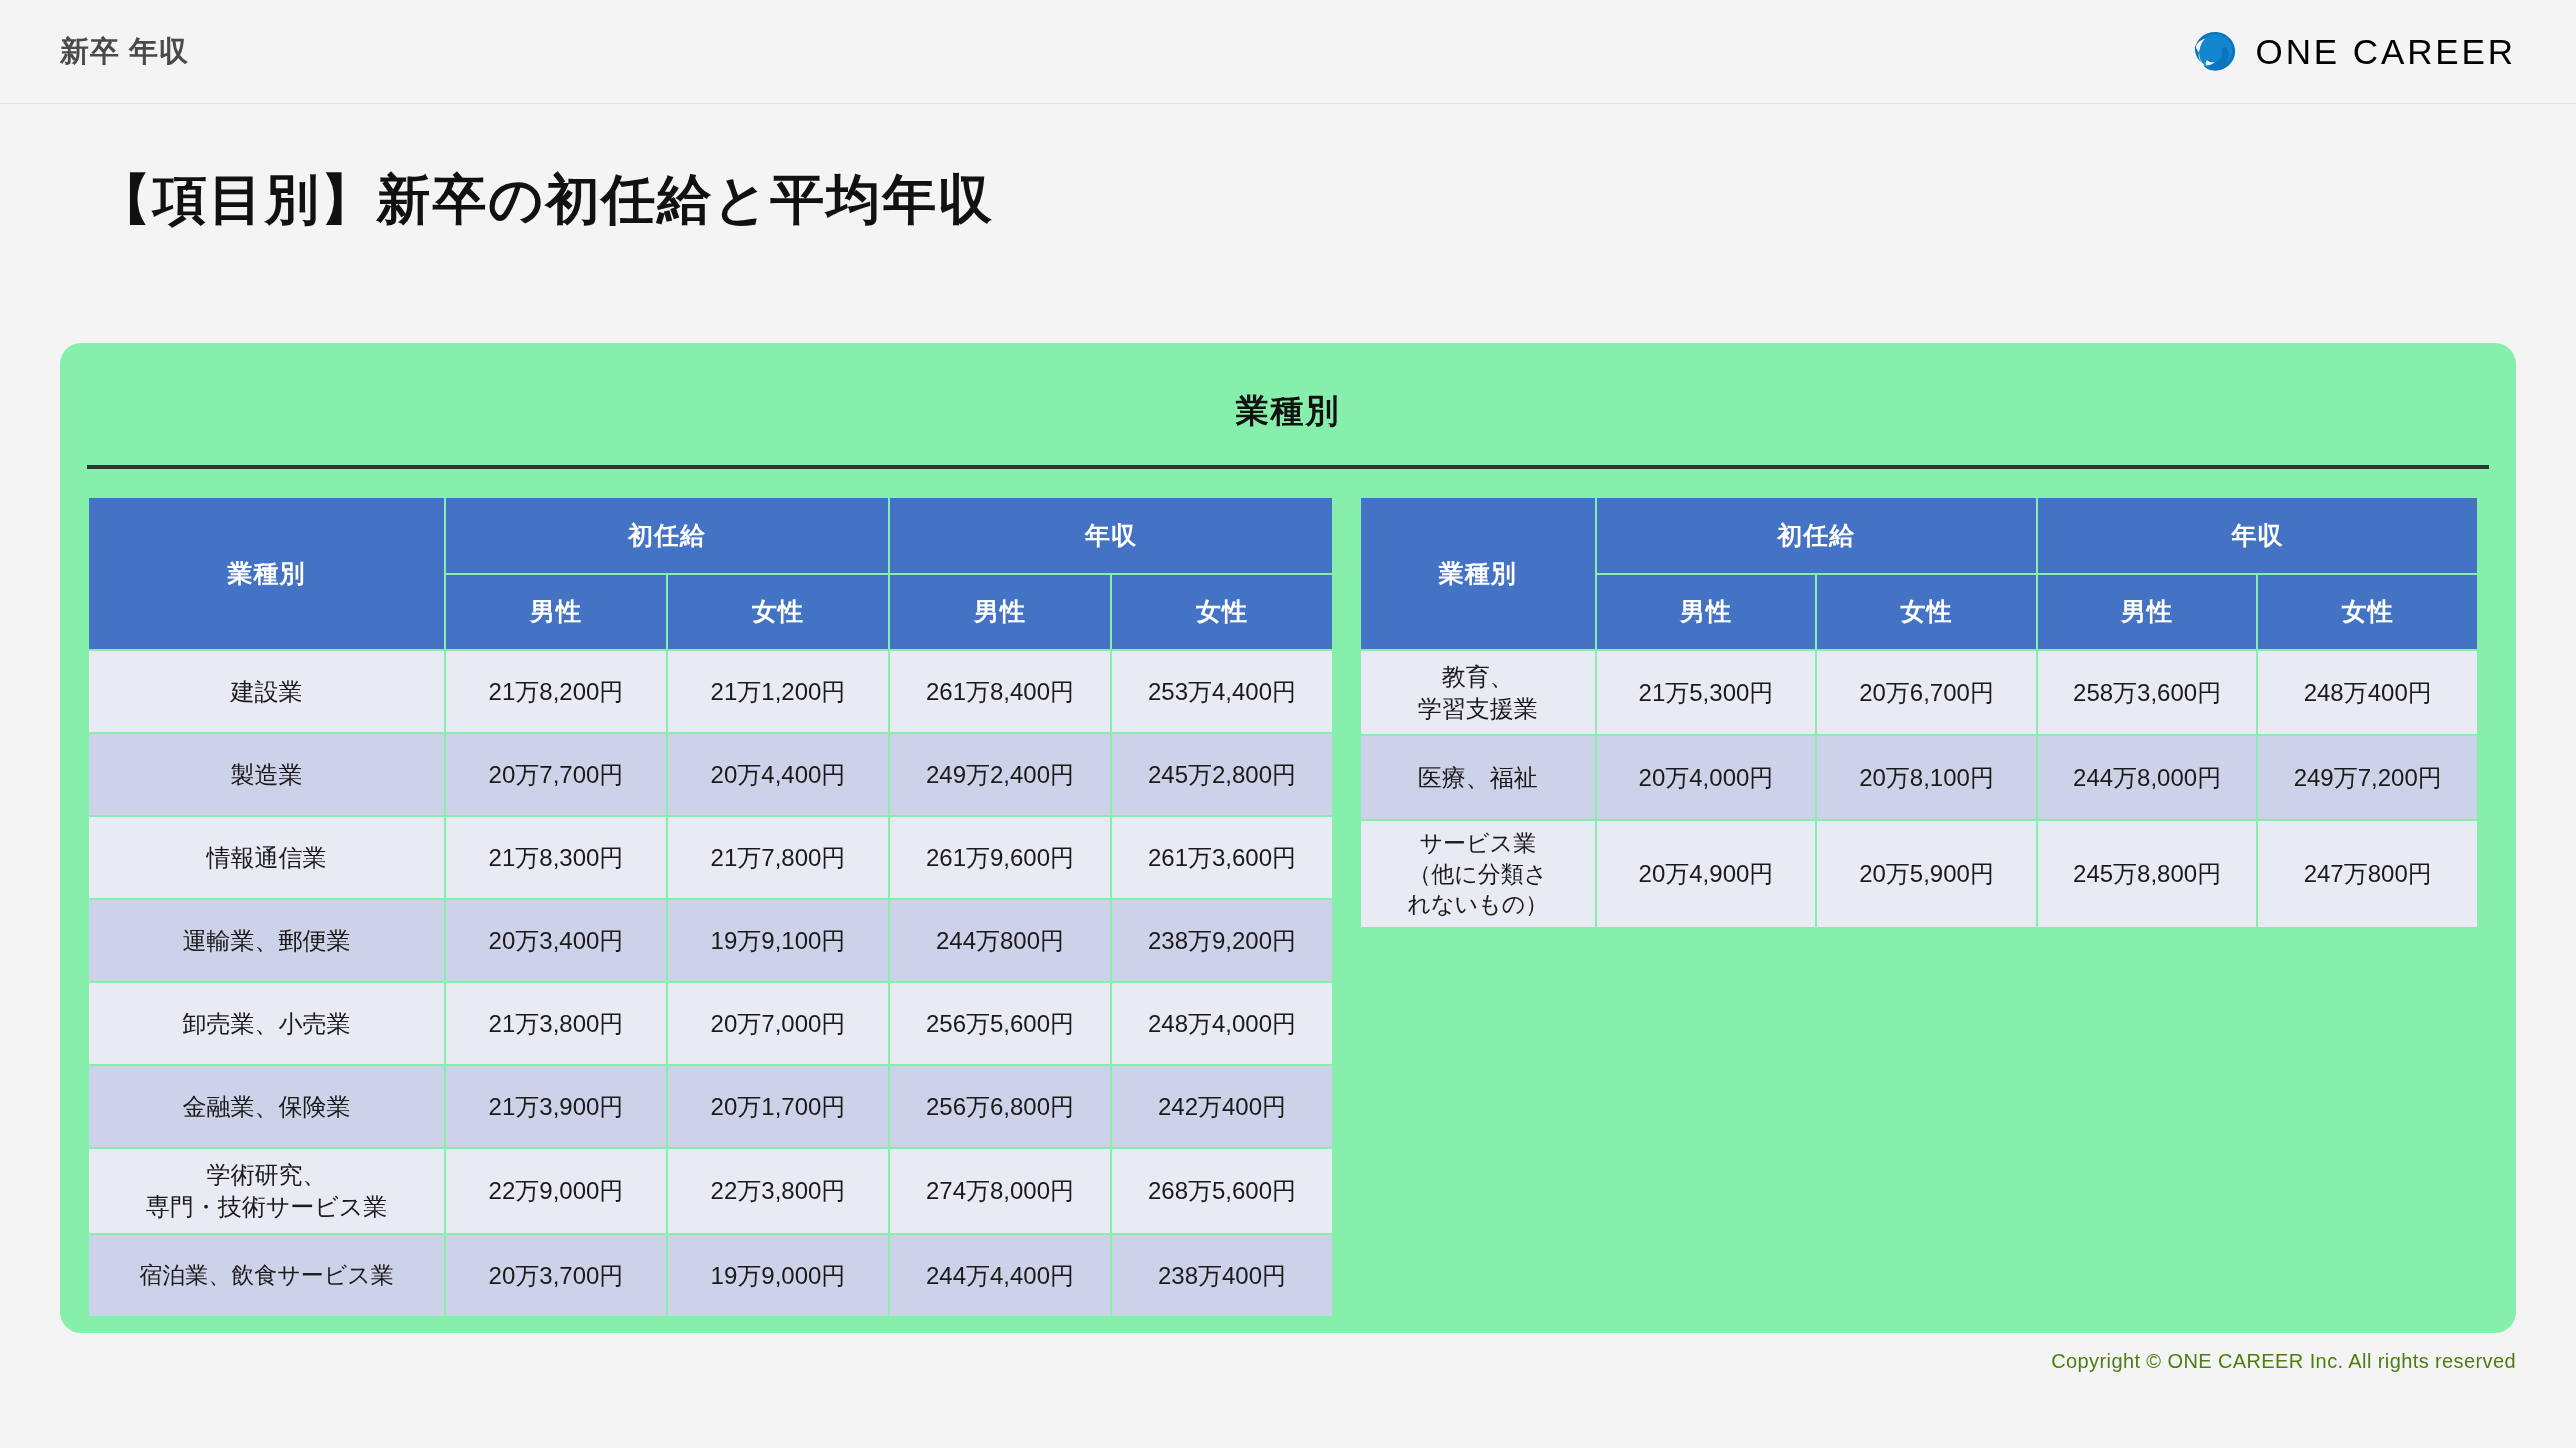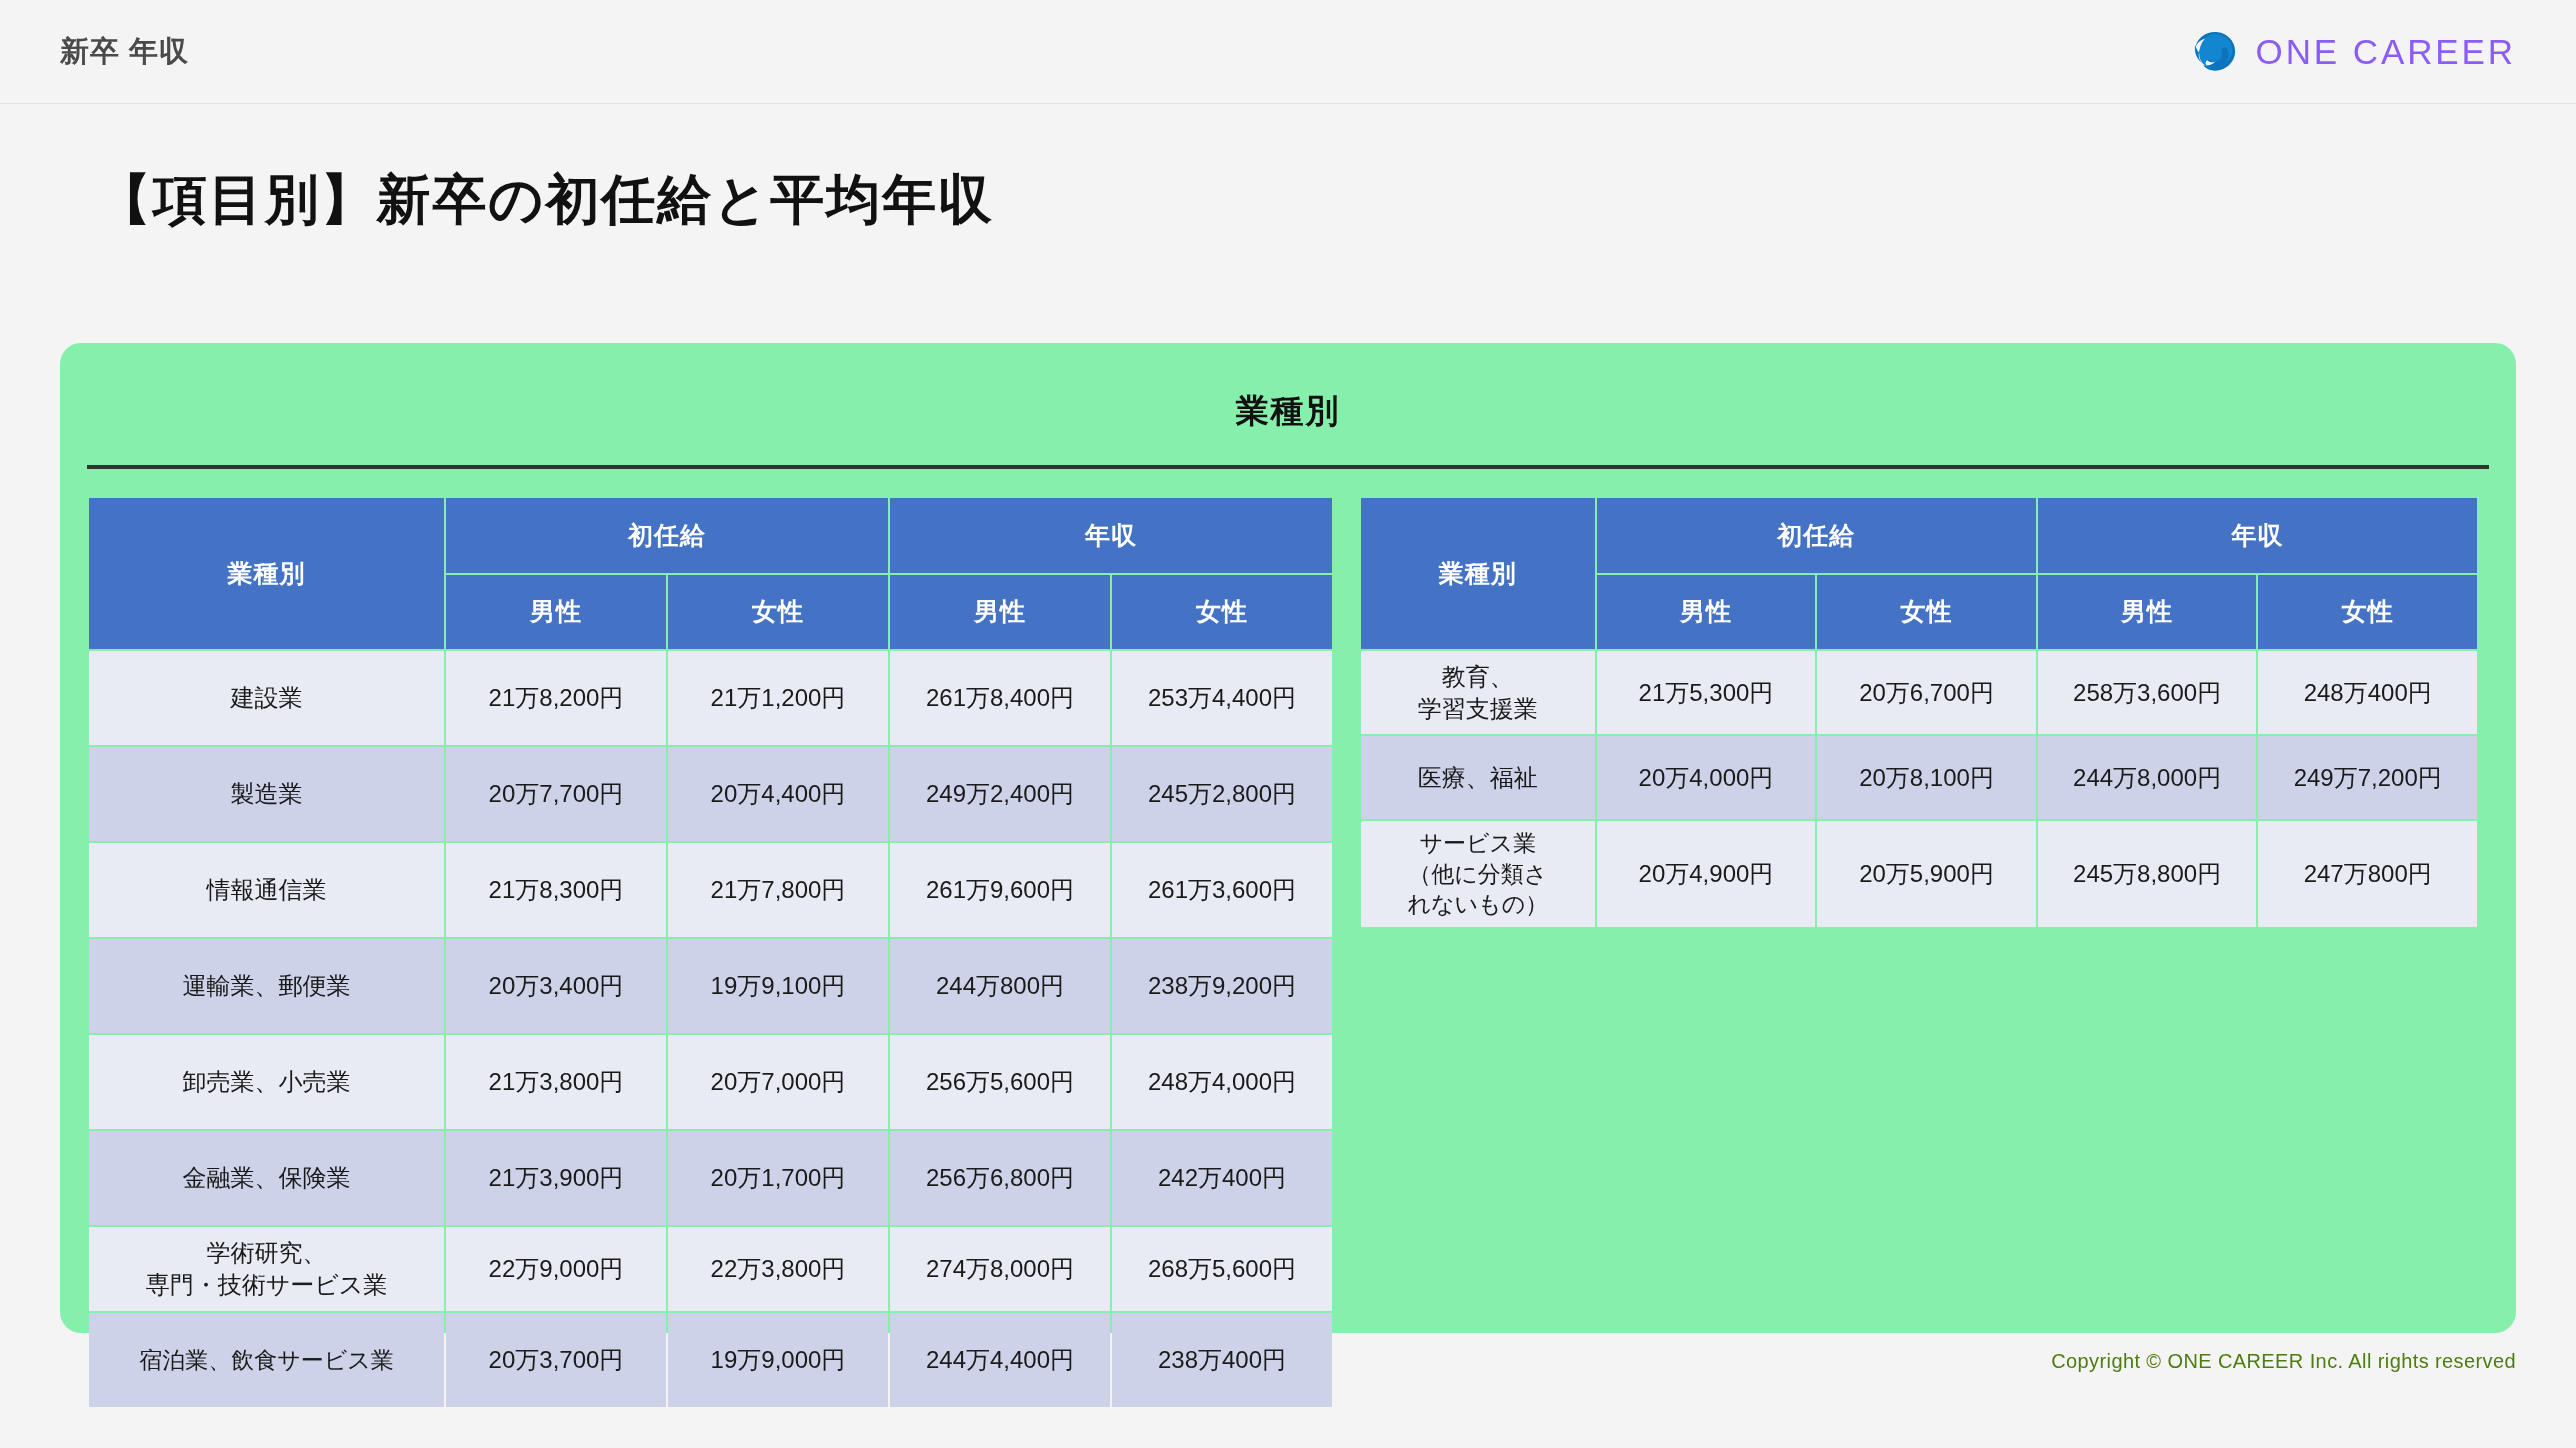--- a/index.html
+++ b/index.html
@@ -41,21 +41,21 @@
     gap: 17.4px;
   }
   .brand-mark {
     width: 46px;
     height: 46px;
     display: block;
   }
   .brand-text {
     font-size: 35px;
     letter-spacing: 2.9px;
-    color: #8b5cf6;
+    color: #000000;
     font-weight: normal;
   }
 
   
   .page-title {
     position: absolute;
     left: 97px;
     top: 164px;
     font-size: 54px;
     font-weight: bold;
@@ -132,21 +132,21 @@
   tr.row-light td { background: #e8eaf4; }
   tr.row-dark  td { background: #cdd2e8; }
 
   
   #table-left { width: 1236px; }
   #table-left col.c-cat { width: 355px; }
   #table-left col.c-val { width: 220px; }
   #table-left th.h-cat { height: 151px; }
   #table-left th.h-grp { height: 73px; }
   #table-left th.h-sub { height: 73px; }
-  #table-left tbody tr { height: 94px; }
+  #table-left tbody tr { height: 81px; }
   #table-left tbody tr.tall { height: 84px; }
 
   
   #table-right { width: 1120px; }
   #table-right col.c-cat { width: 232px; }
   #table-right col.c-val { width: 217px; }
   #table-right th.h-cat { height: 151px; }
   #table-right th.h-grp { height: 73px; }
   #table-right th.h-sub { height: 73px; }
   #table-right tbody tr { height: 83px; }

